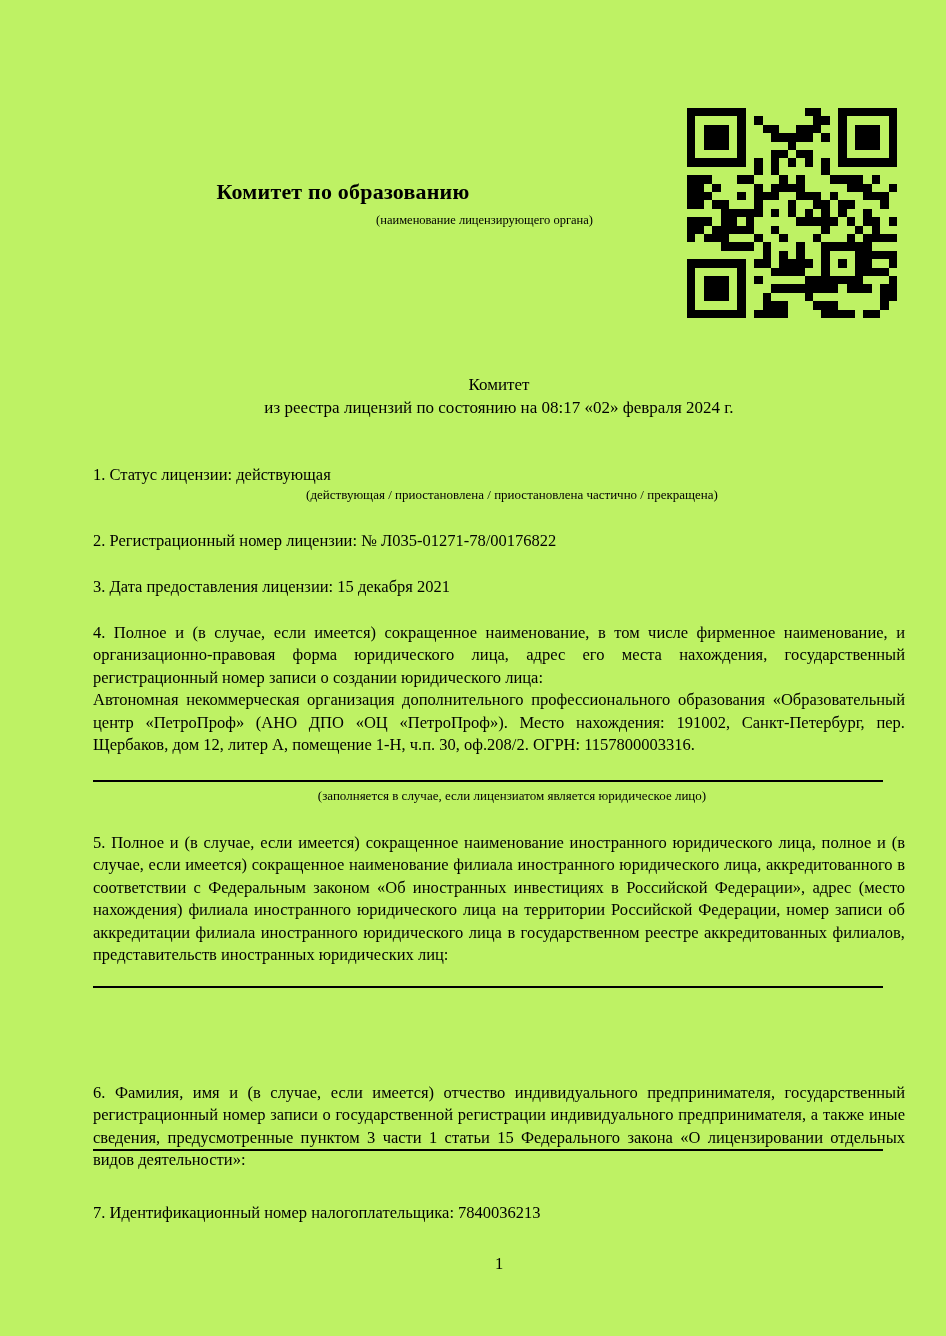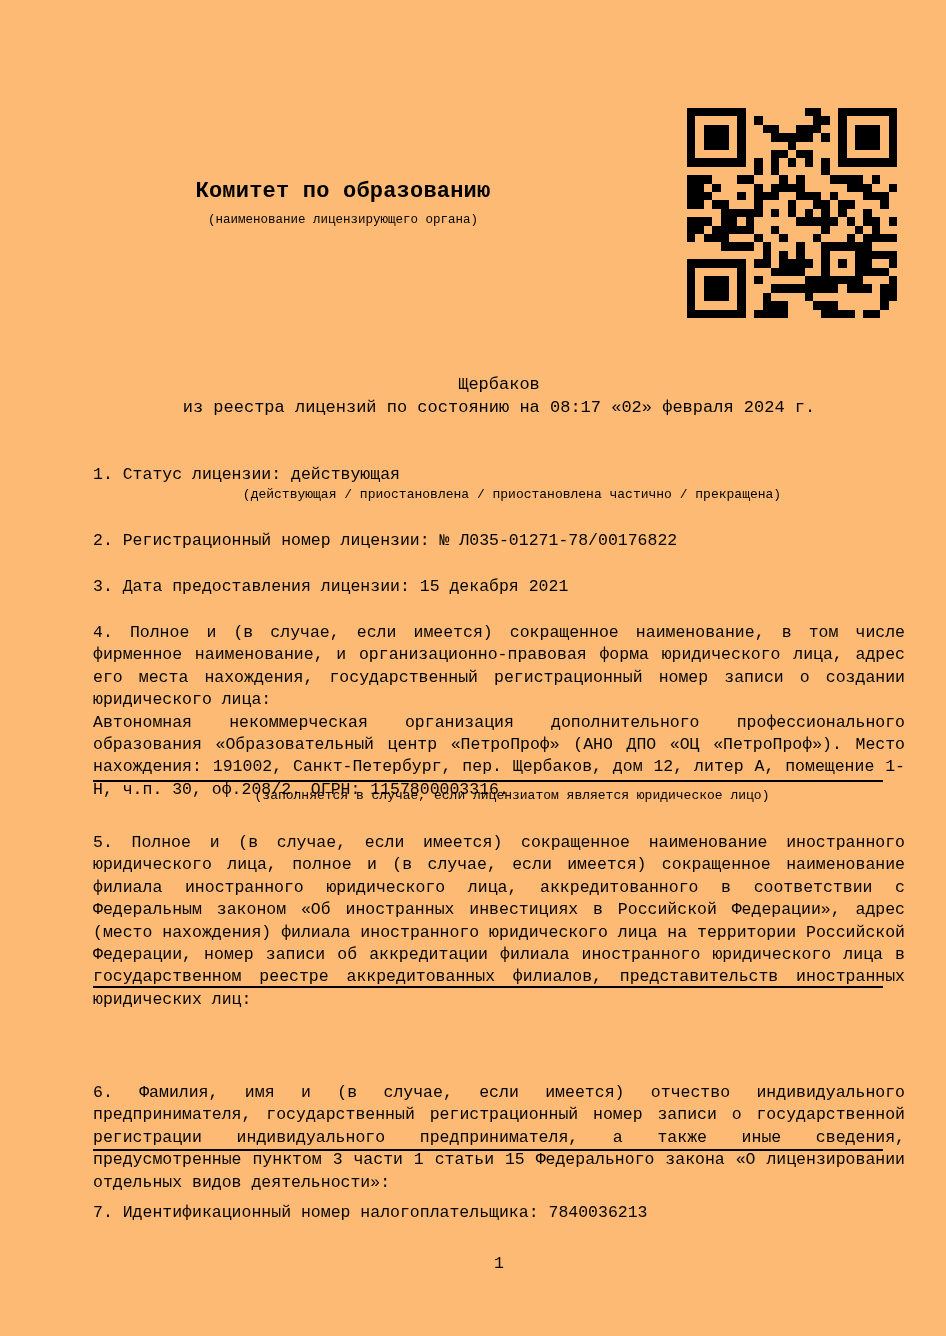--- a/index.html
+++ b/index.html
@@ -1,36 +1,36 @@
 <!DOCTYPE html>
 <html><head>
 <meta charset="utf-8">
 <style>
   * { margin: 0; padding: 0; box-sizing: border-box; }
   html, body { background: #ffffff; }
   .page {
     position: relative;
     width: 946px;
     height: 1336px;
-    background: #fdba74;
+    background: #bef264;
     color: #000000;
-    font-family: Liberation Mono, monospace;
+    font-family: Liberation Serif, serif;
     overflow: hidden;
   }
   .abs { position: absolute; }
   .org-block {
     left: 93px; top: 180px; width: 500px;
     text-align: center;
   }
   .org-title {
     font-size: 22px; font-weight: bold; line-height: 24px;
     letter-spacing: 0.2px;
   }
   .org-caption {
-    font-size: 12.5px; line-height: 15px; margin-top: 9px;
+    font-size: 12.5px; line-height: 15px; margin-top: 9px; text-align: right;
   }
   .qr {
     left: 687px; top: 108px; width: 210px; height: 210px;
   }
   .heading {
     left: 93px; top: 374px; width: 812px;
     text-align: center; font-size: 17px; line-height: 22.5px;
   }
   .body-text {
     left: 93px; width: 812px;
@@ -369,21 +369,21 @@
       <rect x="11" y="24" width="1" height="1" fill="#000"></rect>
       <rect x="16" y="24" width="1" height="1" fill="#000"></rect>
       <rect x="17" y="24" width="1" height="1" fill="#000"></rect>
       <rect x="18" y="24" width="1" height="1" fill="#000"></rect>
       <rect x="19" y="24" width="1" height="1" fill="#000"></rect>
       <rect x="21" y="24" width="1" height="1" fill="#000"></rect>
       <rect x="22" y="24" width="1" height="1" fill="#000"></rect>
     </svg>
 
   <div class="abs heading">
-    <div>Щербаков</div>
+    <div>Комитет</div>
     <div>из реестра лицензий по состоянию на 08:17 «02» февраля 2024 г.</div>
   </div>
 
   <div class="abs body-text" style="top:464px">1. Статус лицензии: действующая</div>
   <div class="abs note note-shift" style="top:487px">(действующая / приостановлена / приостановлена частично / прекращена)</div>
 
   <div class="abs body-text" style="top:530px">2. Регистрационный номер лицензии: № Л035-01271-78/00176822</div>
 
   <div class="abs body-text" style="top:576px">3. Дата предоставления лицензии: 15 декабря 2021</div>
 

